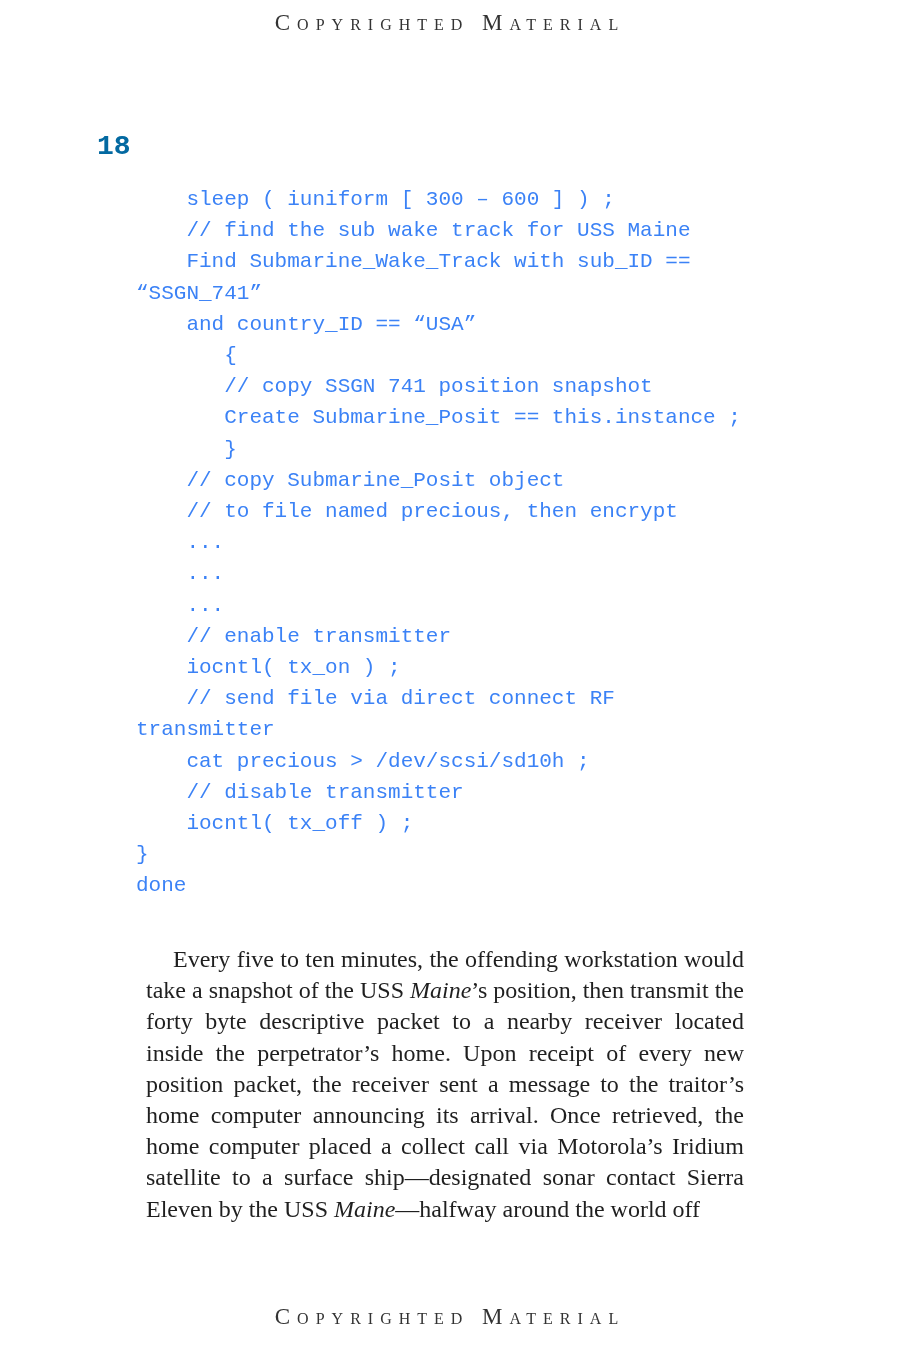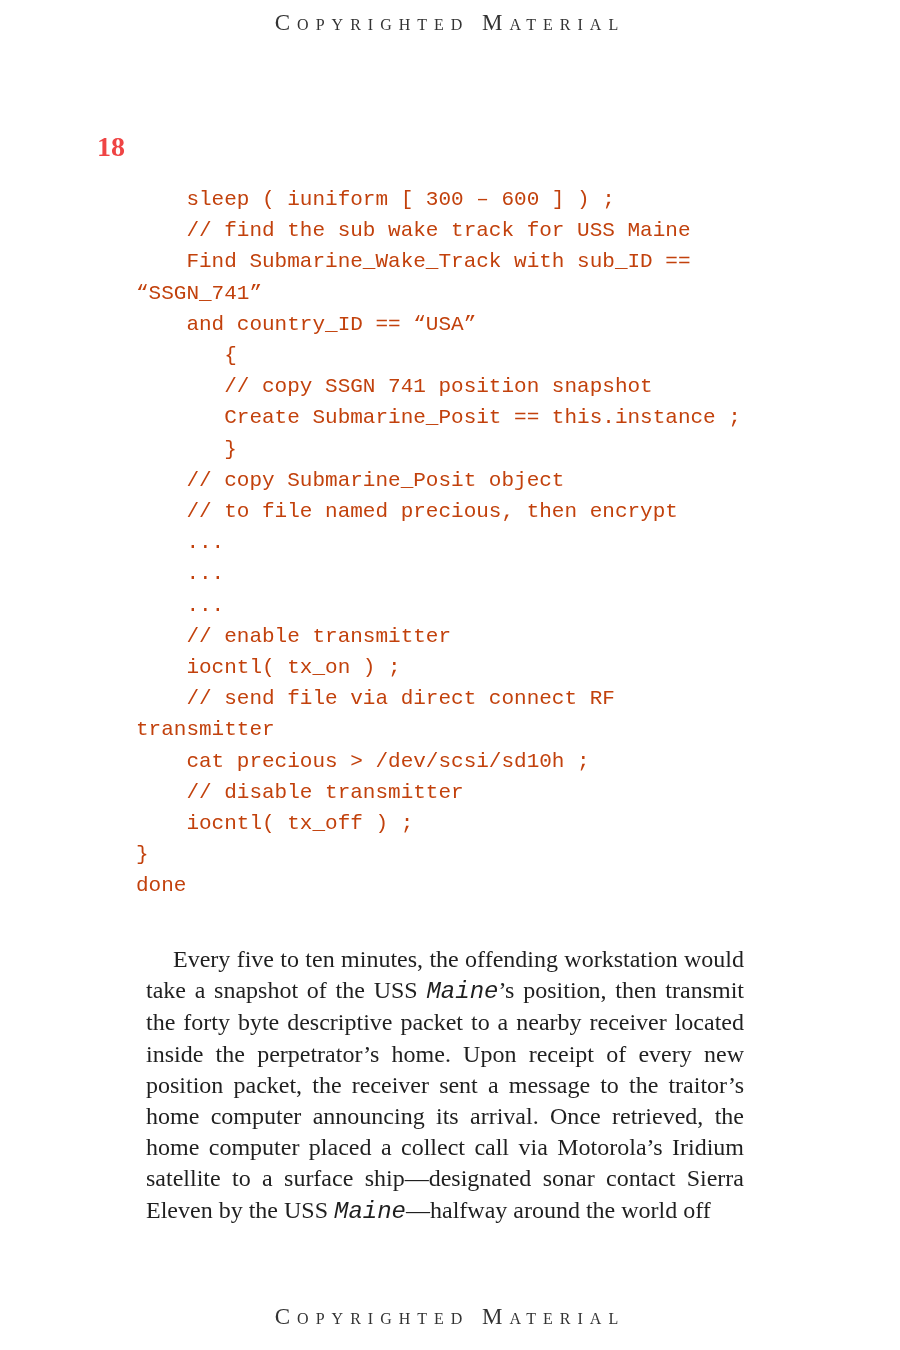--- a/index.html
+++ b/index.html
@@ -22,24 +22,24 @@
     letter-spacing: 7px;
     color: #333333;
     white-space: nowrap;
   }
   .notice-top { top: 10px; }
   .notice-bottom { top: 1304px; }
   .folio {
     position: absolute;
     left: 97px;
     top: 131px;
-    font-family: Liberation Serif, serif;
+    font-family: Liberation Mono, monospace;
     font-weight: bold;
     font-size: 28px;
-    color: #ef4444;
+    color: #0369a1;
     text-align: center;
   }
   .running-head {
     position: absolute;
     left: 205px;
     top: 135px;
     font-family: "Liberation Serif", serif;
     font-variant: small-caps;
     font-size: 25px;
     letter-spacing: 2px;
@@ -47,37 +47,37 @@
     white-space: nowrap;
   }
   .code {
     position: absolute;
     left: 136px;
     top: 184px;
     margin: 0;
     font-family: "Liberation Mono", monospace;
     font-size: 21px;
     line-height: 31.2px;
-    color: #c2410c;
+    color: #3b82f6;
     white-space: pre;
   }
   .body-para {
     position: absolute;
     left: 146px;
     top: 944px;
     width: 598px;
     margin: 0;
     font-family: "Liberation Serif", serif;
     font-size: 24px;
     line-height: 31.2px;
     text-align: justify;
     text-indent: 27px;
     color: #1f1f1f;
   }
-  .em { font-style: italic; font-family: Liberation Mono, monospace; }
+  .em { font-style: italic; }
 </style>
 </head>
 <body>
 
 <div class="page">
   <div class="notice notice-top">Copyrighted Material</div>
 
   <span class="folio">18</span>
 
 

